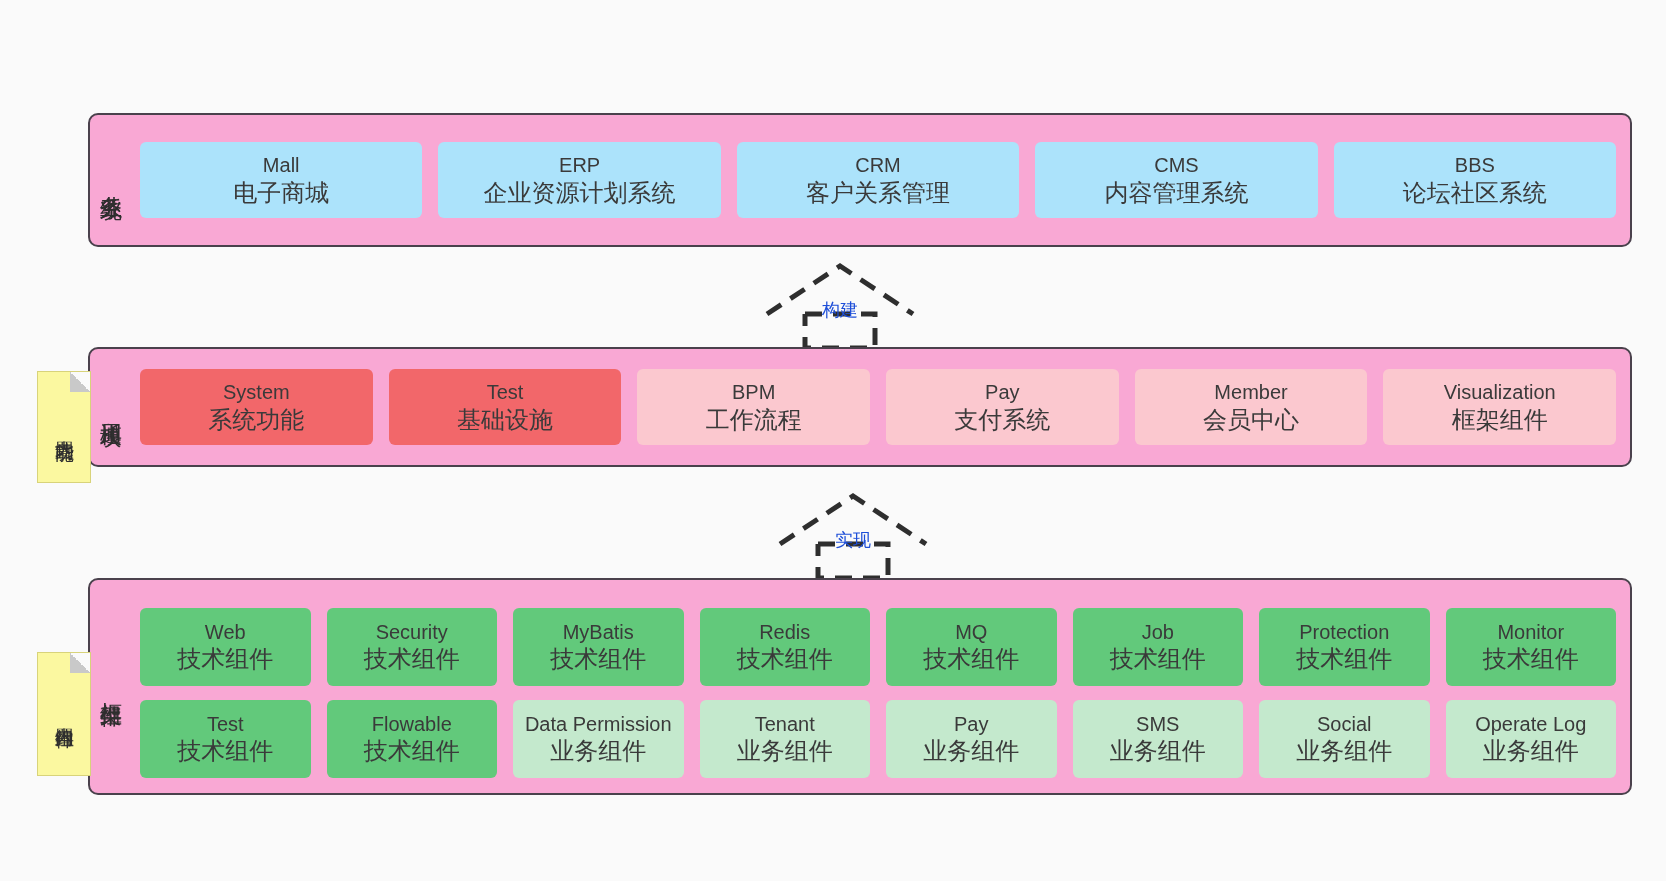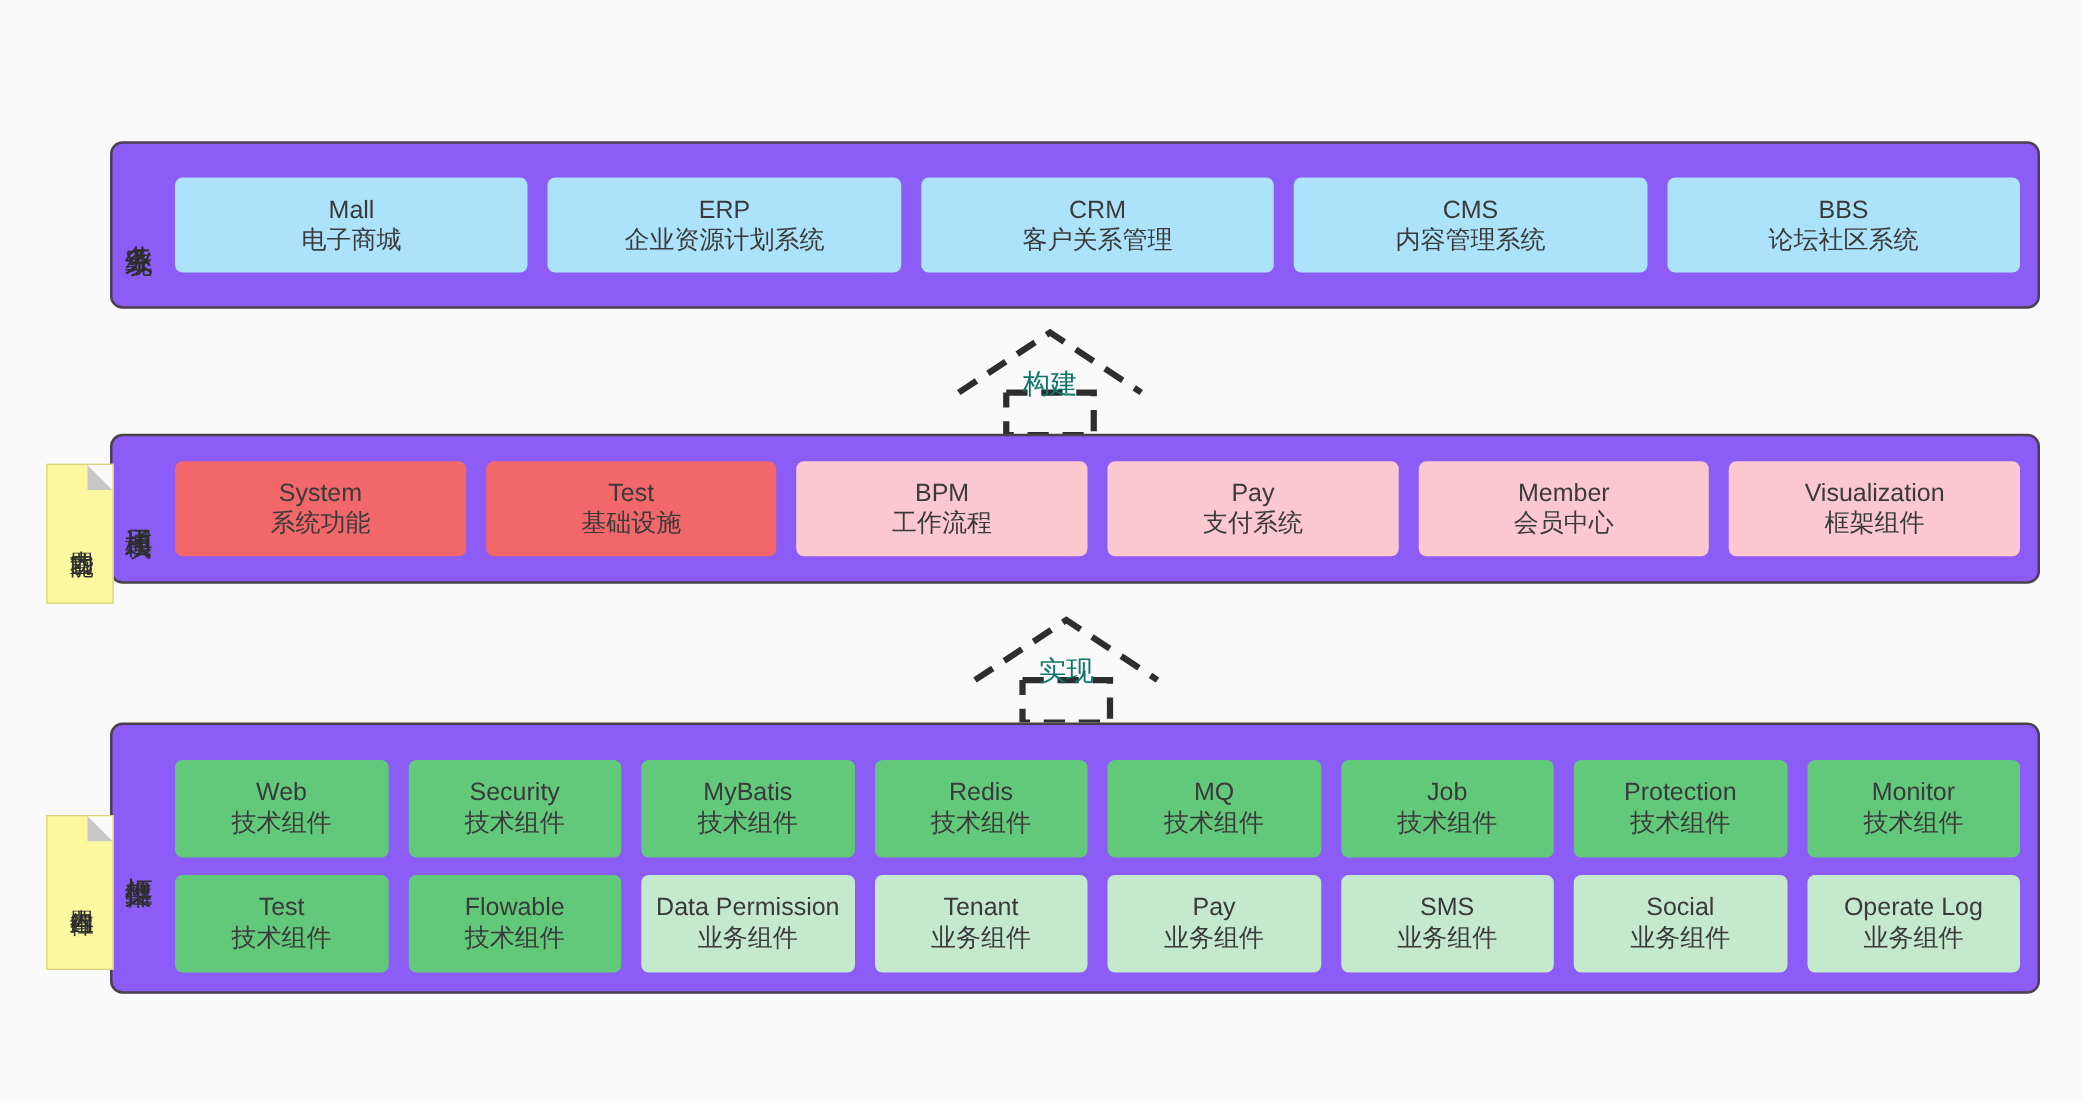--- a/index.html
+++ b/index.html
@@ -13,21 +13,21 @@
     font-family: "Liberation Sans", "DejaVu Sans", sans-serif;
     color: #333333;
     overflow: hidden;
     position: relative;
   }
 
   
   .layer {
     position: absolute;
     box-sizing: border-box;
-    background: #8b5cf6;
+    background: #f9a8d4;
     border: 2px solid #4a414c;
     border-radius: 10px;
     display: flex;
     flex-direction: row;
     align-items: stretch;
   }
   .layer-title {
     flex: 0 0 auto;
     width: 42px;
     display: flex;
@@ -66,21 +66,21 @@
     text-align: center;
     padding: 6px 4px;
     box-sizing: border-box;
   }
   .cell .t1 {
     font-size: 20px;
     line-height: 1.22;
     color: #3a3a3a;
   }
   .cell .t2 {
-    font-size: 20px;
+    font-size: 24px;
     line-height: 1.22;
     color: #3a3a3a;
   }
 
   
   #layer-business {
     left: 88px;
     top: 113px;
     width: 1544px;
     height: 134px;
@@ -146,22 +146,22 @@
     width: 170px;
     height: 90px;
   }
   .connector svg { display: block; }
   .connector .conn-label {
     position: absolute;
     left: 0;
     right: 0;
     bottom: 26px;
     text-align: center;
-    font-size: 22px;
-    color: #0f766e;
+    font-size: 18px;
+    color: #1d4ed8;
     pointer-events: none;
   }
   #connector-build { left: 755px; top: 258px; }
   #connector-impl  { left: 768px; top: 488px; text-decoration: underline; }
 </style>
 </head>
 <body>
 
 <div class="layer" id="layer-business">
   <div class="layer-title">业务系统</div>

